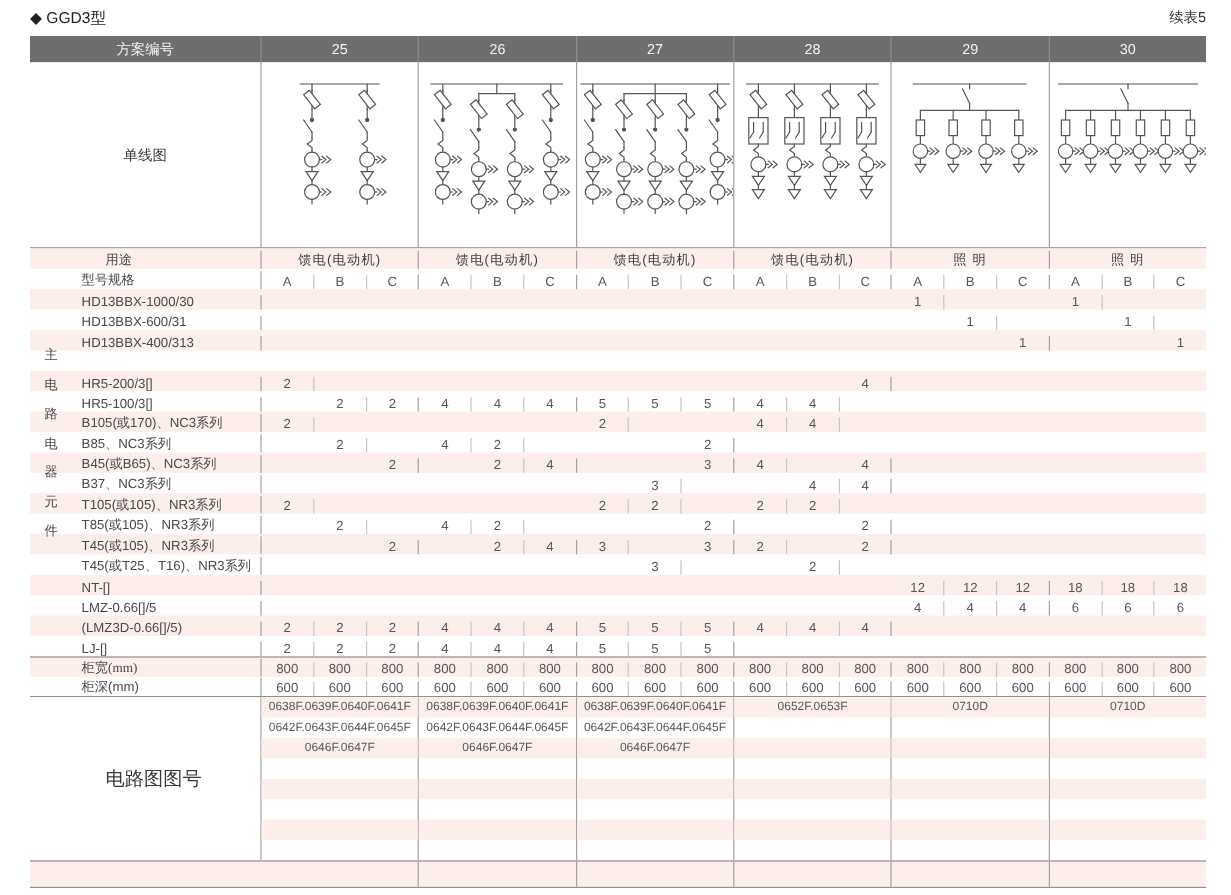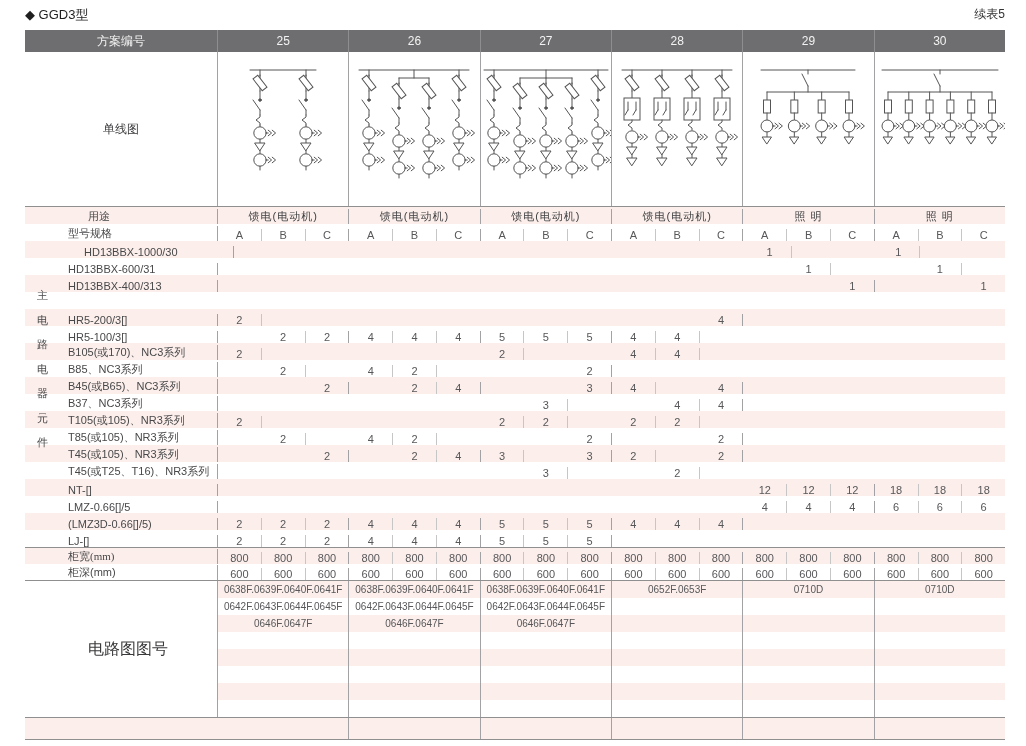--- a/index.html
+++ b/index.html
@@ -561,21 +561,21 @@
           <div class="c s">C</div>
           <div class="c">A</div>
           <div class="c">B</div>
           <div class="c s">C</div>
           <div class="c">A</div>
           <div class="c">B</div>
           <div class="c s">C</div>
         </div>
         <div class="r pink">
           <div class="r-strip"></div>
-          <div class="r-label part" style="padding-left: 8px; margin-left: 16px;">HD13BBX-1000/30</div>
+          <div class="r-label part" style="padding-left: 8px;">HD13BBX-1000/30</div>
           <div class="c"></div>
           <div class="c"></div>
           <div class="c s"></div>
           <div class="c"></div>
           <div class="c"></div>
           <div class="c s"></div>
           <div class="c"></div>
           <div class="c"></div>
           <div class="c s"></div>
           <div class="c"></div>

